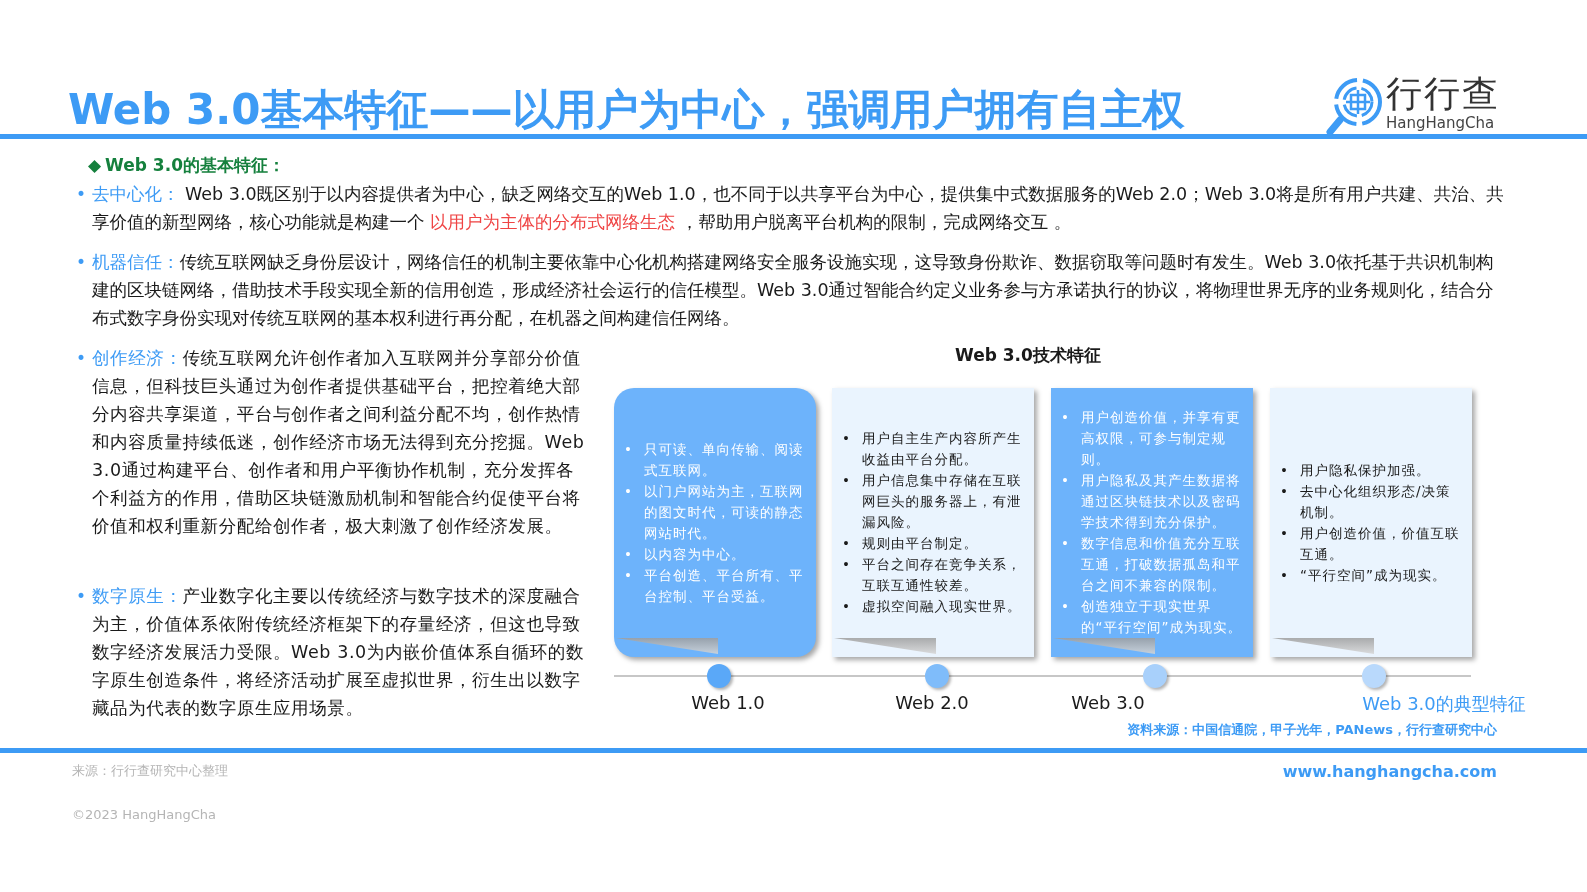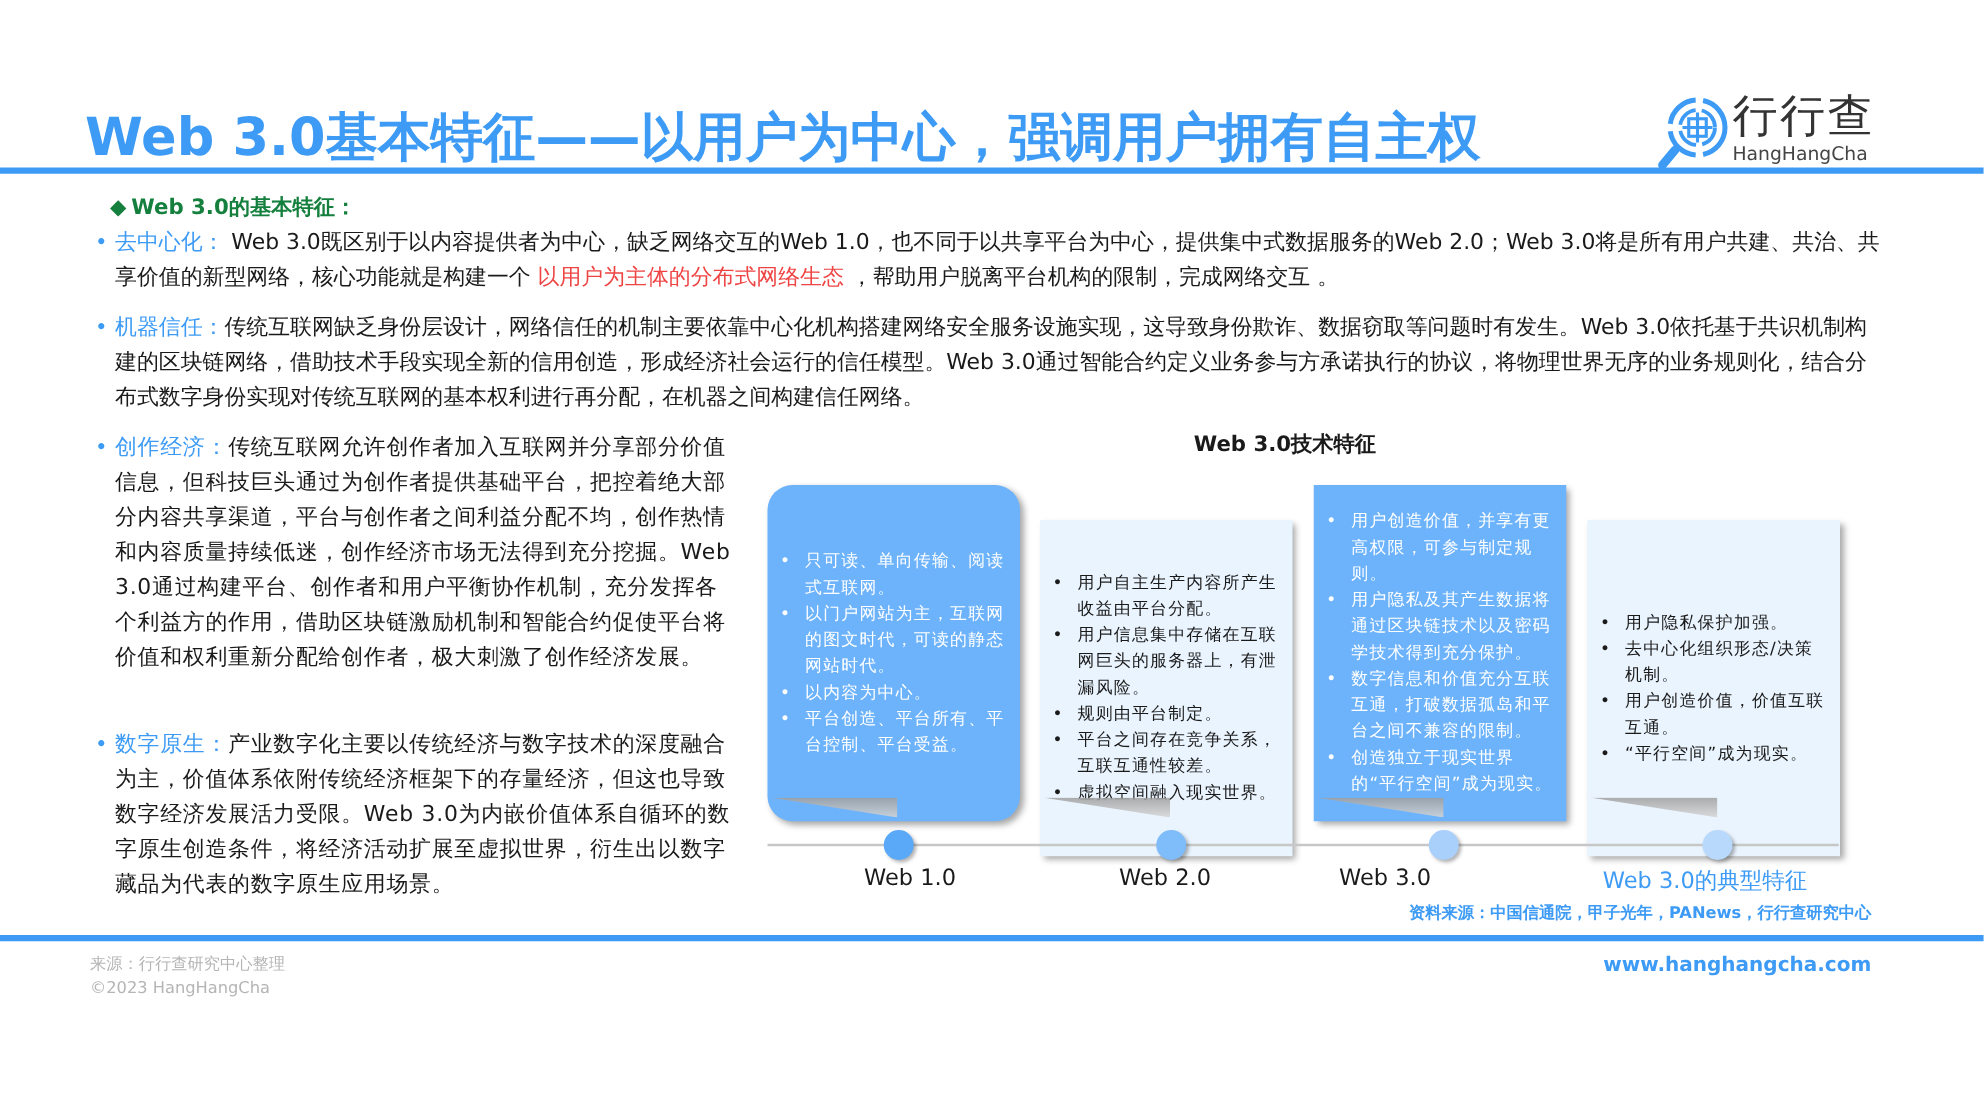--- a/index.html
+++ b/index.html
@@ -35,21 +35,21 @@
 
     .chart-title { position: absolute; left: 955px; top: 344px; font-size: 17px; font-weight: bold; color: #1a1a1a; white-space: nowrap; }
 
     .card {
       position: absolute; top: 388px; width: 202px; height: 269px;
       box-shadow: 3px 3px 5px rgba(0,0,0,0.35);
       display: flex; align-items: center;
       padding: 0 8px 0 8px;
     }
     .card.dark { background: #6db3fb; color: #ffffff; }
-    .card.light { background: #eaf4fe; color: #1a1a1a; margin-top: 28px; }
+    .card.light { background: #eaf4fe; color: #1a1a1a; }
     .card ul { list-style: none; width: 100%; }
     .card li { position: relative; padding-left: 22px; font-size: 13.5px; line-height: 21px; letter-spacing: 1px; }
     .card li::before { content: "•"; position: absolute; left: 2px; top: 0; }
     .card.c1 { left: 614px; border-radius: 20px; }
     .card.c2 { left: 832px; }
     .card.c3 { left: 1051px; }
     .card.c4 { left: 1270px; }
 
     .card-tail {
       position: absolute; top: 638px; width: 102px; height: 16px;
@@ -66,28 +66,28 @@
     .dot { position: absolute; top: 664px; width: 24px; height: 24px; border-radius: 50%; box-shadow: 2px 2px 3px rgba(0,0,0,0.3); }
     .d1 { left: 707px; background: #5aa8f8; }
     .d2 { left: 925px; background: #7fbcfa; }
     .d3 { left: 1143px; background: #a8d0fb; }
     .d4 { left: 1362px; background: #b9d9fc; }
 
     .tl-label { position: absolute; top: 692px; font-size: 18px; color: #1a1a1a; white-space: nowrap; transform: translateX(-50%); }
     .l1 { left: 728px; }
     .l2 { left: 932px; }
     .l3 { left: 1084px; margin-left: 24px; }
-    .l4 { left: 1364px; color: #3d9bf5; }
+    .l4 { left: 1444px; color: #3d9bf5; }
 
     .source-note { position: absolute; right: 90px; top: 721px; font-size: 13px; font-weight: bold; color: #3d9bf5; white-space: nowrap; }
 
     .bottom-rule { position: absolute; left: 0; top: 748px; width: 1587px; height: 5px; background: #3d9bf5; }
 
     .footer-src { position: absolute; left: 72px; top: 762px; font-size: 13px; color: #b5b5b5; white-space: nowrap; }
-    .footer-copy { position: absolute; left: 72px; top: 783px; font-size: 13px; color: #b5b5b5; white-space: nowrap; }
+    .footer-copy { position: absolute; left: 72px; top: 807px; font-size: 13px; color: #b5b5b5; white-space: nowrap; }
     .footer-url { position: absolute; right: 90px; top: 762px; font-size: 16px; font-weight: bold; color: #3d9bf5; white-space: nowrap; }
   </style>
 </head>
 <body>
 
 <div class="title">Web 3.0基本特征——以用户为中心，强调用户拥有自主权</div>
 
 <div class="logo">
   <svg class="logo-icon" viewBox="0 0 60 60">
     <path d="M14 44 L4 56" stroke="#3d9bf5" stroke-width="7" stroke-linecap="round"></path>

